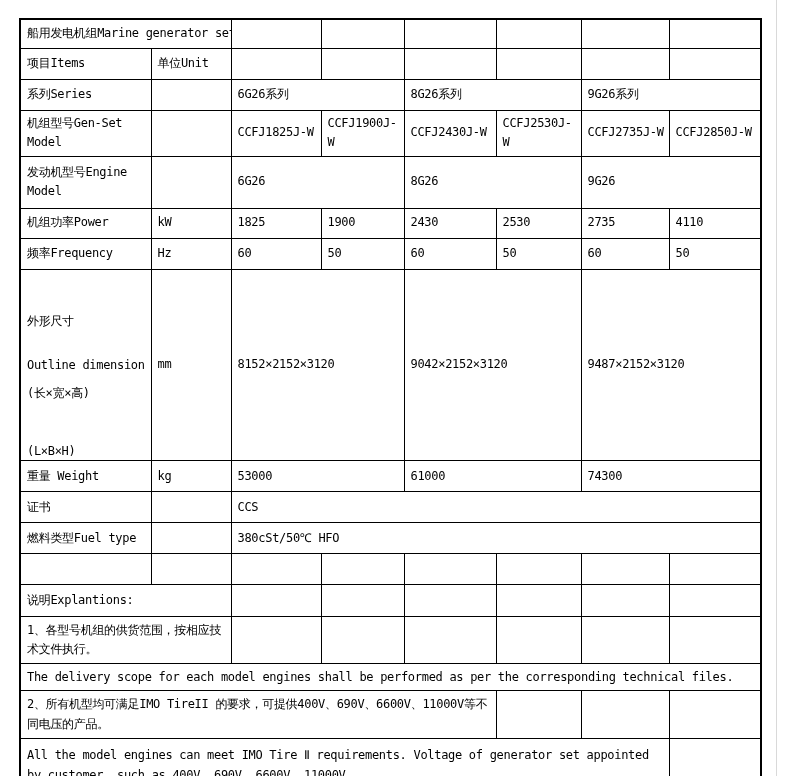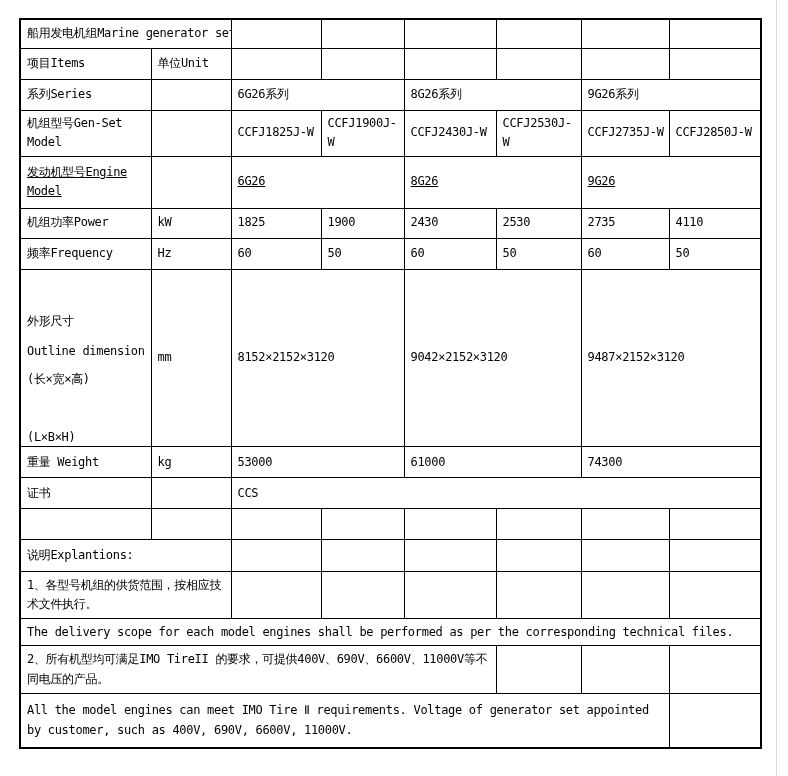--- a/index.html
+++ b/index.html
@@ -44,29 +44,29 @@
     vertical-align: middle;
     text-align: left;
     overflow: hidden;
     word-break: break-word;
   }
   td.nowrap { white-space: nowrap; overflow: visible; }
   tr.h29 { height: 29px; }
   tr.h31 { height: 31px; }
   tr.h30 { height: 30px; }
   tr.h46 { height: 46px; }
-  tr.h52 { height: 52px; text-decoration: underline; }
+  tr.h52 { height: 52px; }
   tr.h135 { height: 135px; }
   tr.h32 { height: 32px; }
   tr.h47 { height: 47px; }
   tr.h27 { height: 27px; padding-left: 36px; }
   tr.h48 { height: 48px; }
   tr.h54 { height: 54px; }
   .dim-line { line-height: 1.35; margin-top: 42px; }
-  .dim-gap { margin-top: 14px; }
+  .dim-gap { margin-top: 28px; }
   .dim-gap2 { margin-top: 12px; }
 </style>
 </head>
 <body>
 
 <div id="stage">
   <table class="spec">
     <colgroup>
       <col style="width:131px">
         <col style="width:80px">
@@ -170,20 +170,25 @@
       <td colspan="2">61000</td>
       <td colspan="2">74300</td>
     </tr>
 
     <tr class="h31">
       <td>证书</td>
       <td></td>
       <td colspan="6">CCS</td>
     </tr>
 
+    <tr class="h31">
+      <td>燃料类型Fuel type</td>
+      <td></td>
+      <td colspan="6">380cSt/50℃ HFO</td>
+    </tr>
 
     <tr class="h31">
       <td></td>
       <td></td>
       <td></td>
       <td></td>
       <td></td>
       <td></td>
       <td></td>
       <td></td>

